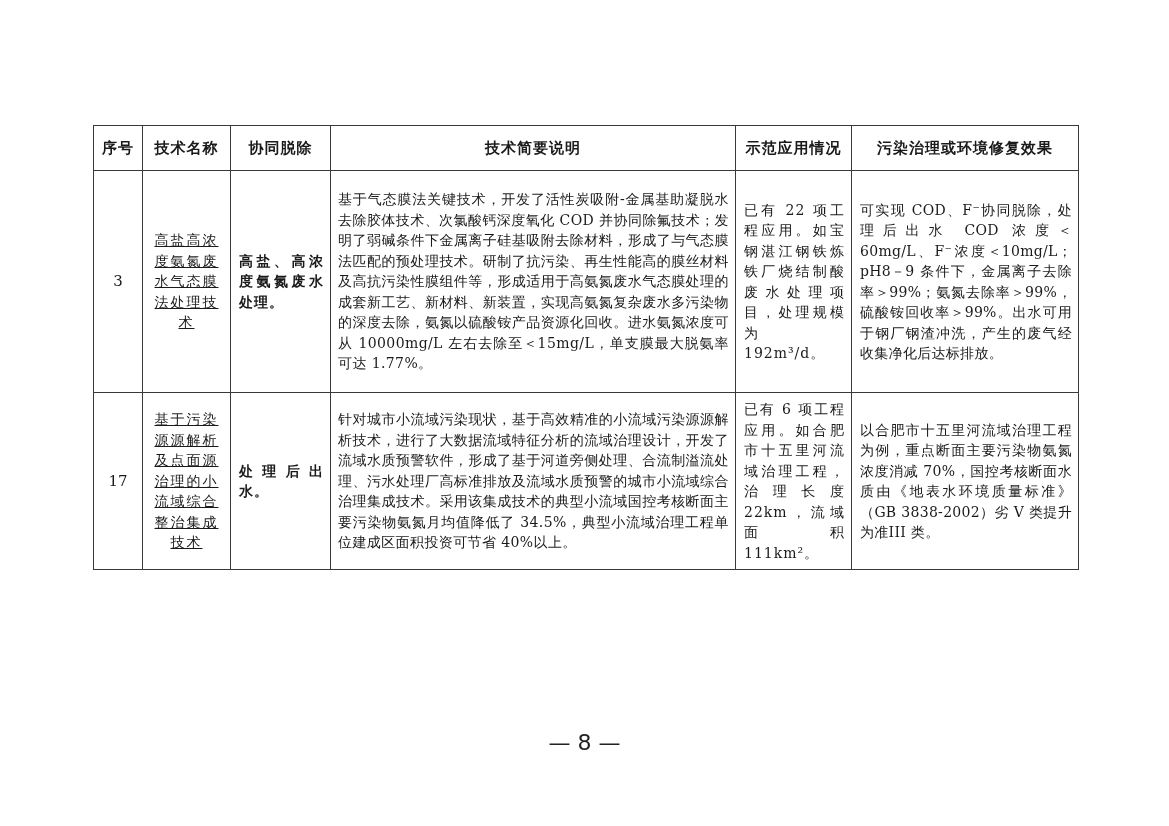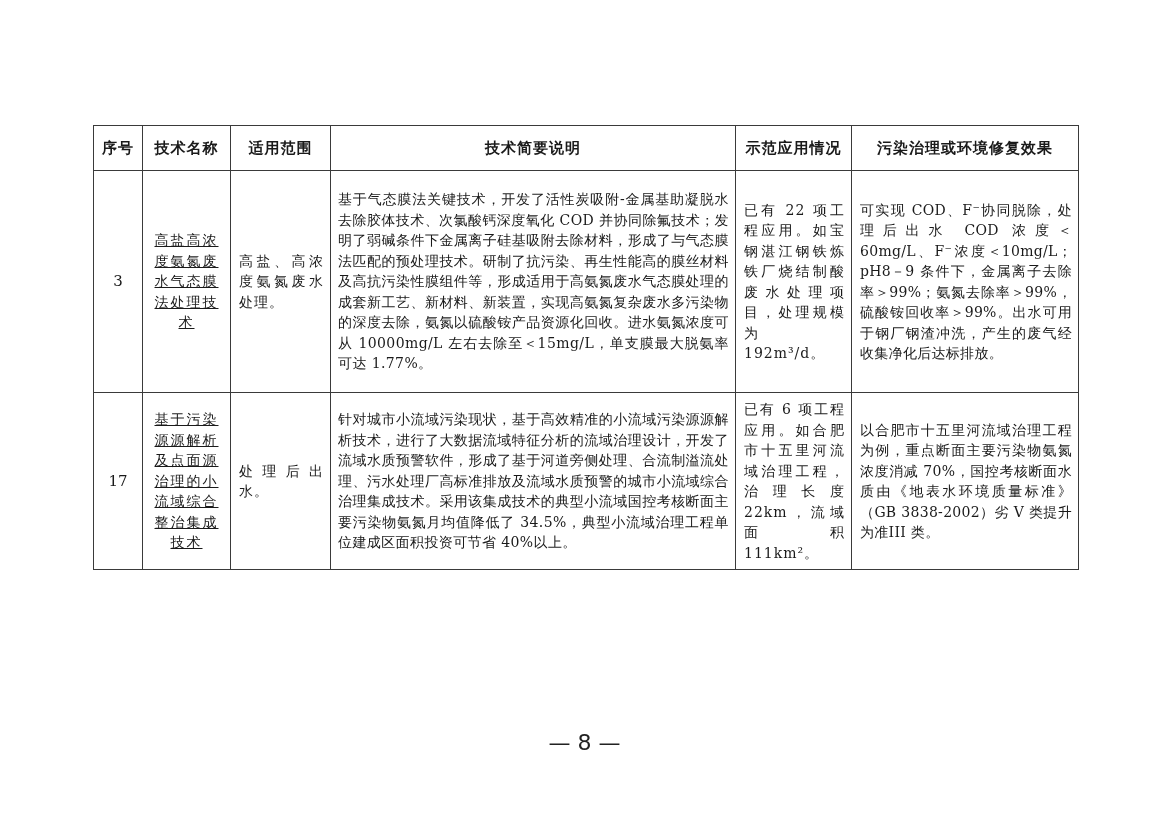--- a/index.html
+++ b/index.html
@@ -13,21 +13,21 @@
   table.tech th, table.tech td {
     border: 1.5px solid #3a3a3a; padding: 0; vertical-align: middle;
   }
   table.tech th {
     height: 44px; font-family: "DejaVu Sans", "Liberation Sans", sans-serif;
     font-weight: bold; font-size: 15px; text-align: center; letter-spacing: 1px;
   }
   .cell { font-size: 14px; line-height: 20.5px; text-align: justify; }
   .c-no { text-align: center; font-size: 15px; }
   .c-name { text-align: center; padding: 0 8px !important; letter-spacing: 2px; text-decoration: underline; }
-  .c-scope { padding: 0 6px 0 8px !important; vertical-align: middle; letter-spacing: 1px; }
+  .c-scope { padding: 0 6px 0 8px !important; vertical-align: middle; letter-spacing: 1px; font-weight: bold; }
   .c-desc { padding: 0 6px 0 7px !important; letter-spacing: 0.4px; margin-left: 10px; }
   .c-demo { padding: 0 6px 0 8px !important; letter-spacing: 1px; }
   .c-effect { padding: 0 6px 0 8px !important; letter-spacing: 0.3px; }
   tr.r16 td { height: 221px; }
   tr.r17 td { height: 176px; }
   .page-number {
     position: absolute; left: 0; width: 100%; top: 730px; text-align: center;
     font-family: "DejaVu Sans", "Liberation Sans", sans-serif; font-size: 22px; color: #222;
   }
 </style>
@@ -41,21 +41,21 @@
       <col style="width:88px">
       <col style="width:100px">
       <col style="width:405px">
       <col style="width:116px">
       <col style="width:227px">
     </colgroup>
     <thead>
       <tr>
         <th>序号</th>
         <th>技术名称</th>
-        <th>适用范围</th>
+        <th>协同脱除</th>
         <th>技术简要说明</th>
         <th>示范应用情况</th>
         <th>污染治理或环境修复效果</th>
       </tr>
     </thead>
     <tbody>
       <tr class="r16">
         <td class="cell c-no">3</td>
         <td class="cell c-name">高盐高浓度氨氮废水气态膜法处理技术</td>
         <td class="cell c-scope">高盐、高浓度氨氮废水处理。</td>

